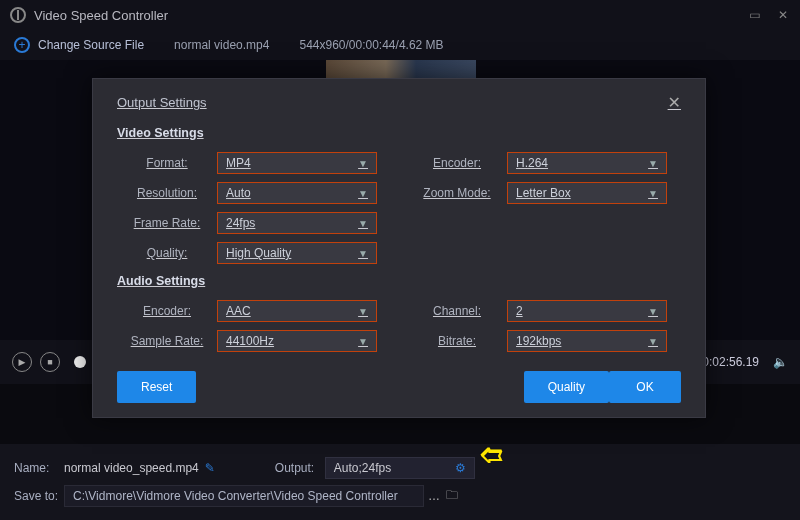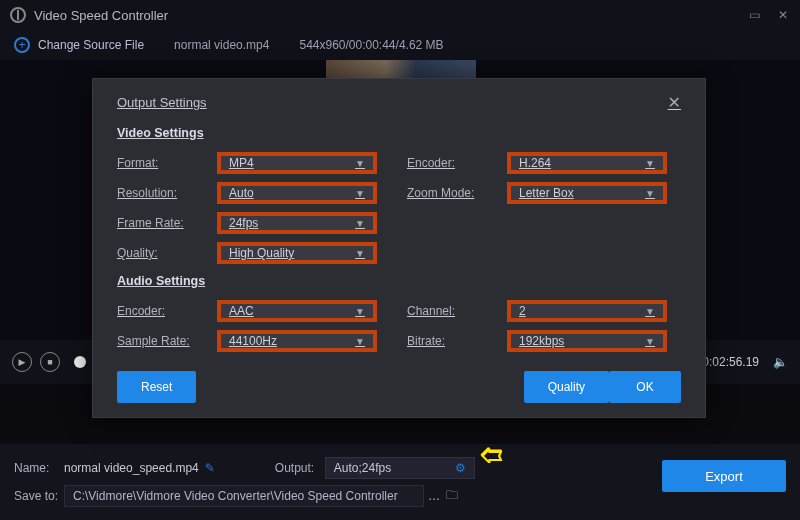--- a/index.html
+++ b/index.html
@@ -31,23 +31,23 @@
   .arrow-annot { position: absolute; color: #ffe600; font-size: 28px; transform: scaleX(-1); font-weight: bold; text-shadow: 0 0 1px #000; }
   .path-box { background: #1b1b26; border: 1px solid #2a2a36; padding: 3px 8px; width: 360px; color: #b0b6c8; }
   .more { letter-spacing: 2px; color: #bbb; cursor: pointer; padding: 0 4px; }
   .openfolder { color: #bbb; cursor: pointer; }
   .export-btn { position: absolute; right: 14px; bottom: 28px; width: 124px; height: 32px; background: #1e87e8; color: #fff; display: flex; align-items: center; justify-content: center; border-radius: 2px; cursor: pointer; font-size: 13px; }
   
   .modal { position: absolute; left: 92px; top: 78px; width: 614px; height: 340px; background: #2c2c33; border: 1px solid #3a3a44; box-shadow: 0 0 24px rgba(0,0,0,0.6); padding: 14px 24px; text-decoration: underline; }
   .modal-header { display: flex; align-items: center; justify-content: space-between; color: #c0c4d0; font-size: 13px; margin-bottom: 14px; }
   .close-x { color: #aaa; cursor: pointer; font-size: 16px; }
   .section-h { color: #d8dce8; font-weight: 600; font-size: 12.5px; margin: 6px 0 8px 0; }
-  .form-row { display: flex; align-items: center; height: 30px; }
+  .form-row { display: flex; align-items: center; height: 30px; text-align: center; }
   .form-row .flbl { width: 100px; color: #b0b4c0; font-size: 12px; }
-  .dd { background: #393941; border: 4px solid #c2410c; height: 22px; width: 160px; display: flex; align-items: center; justify-content: space-between; padding: 0 8px; color: #ccd0da; font-size: 12px; cursor: pointer; }
+  .dd { background: #393941; border: 1px solid #c2410c; height: 22px; width: 160px; display: flex; align-items: center; justify-content: space-between; padding: 0 8px; color: #ccd0da; font-size: 12px; cursor: pointer; }
   .dd .chev { color: #9aa; font-size: 10px; }
   .col-gap { width: 30px; }
   .modal-foot { position: absolute; left: 24px; right: 24px; bottom: 14px; display: flex; align-items: center; }
   .btn { height: 32px; padding: 0 24px; background: #1e87e8; color: #fff; display: flex; align-items: center; justify-content: center; border-radius: 2px; cursor: pointer; font-size: 12px; min-width: 72px; }
   .modal-foot .spacer { flex: 1; }
   .modal-foot .btn + .btn { }
 </style>
 </head>
 <body>
 
@@ -93,21 +93,20 @@
       <span>Auto;24fps</span>
       <span class="gear">⚙</span>
     </div>
   </div>
   <div class="brow">
     <span class="lbl">Save to:</span>
     <div class="path-box">C:\Vidmore\Vidmore Video Converter\Video Speed Controller</div>
     <span class="more">…</span>
     <span class="openfolder">🗀</span>
   </div>
-  <div class="export-btn">Export</div>
 </div>
 
 <div class="arrow-annot" style="left:480px; top:438px;">➱</div>
 
 <div class="modal">
   <div class="modal-header">
     <span>Output Settings</span>
     <span class="close-x">✕</span>
   </div>
 

